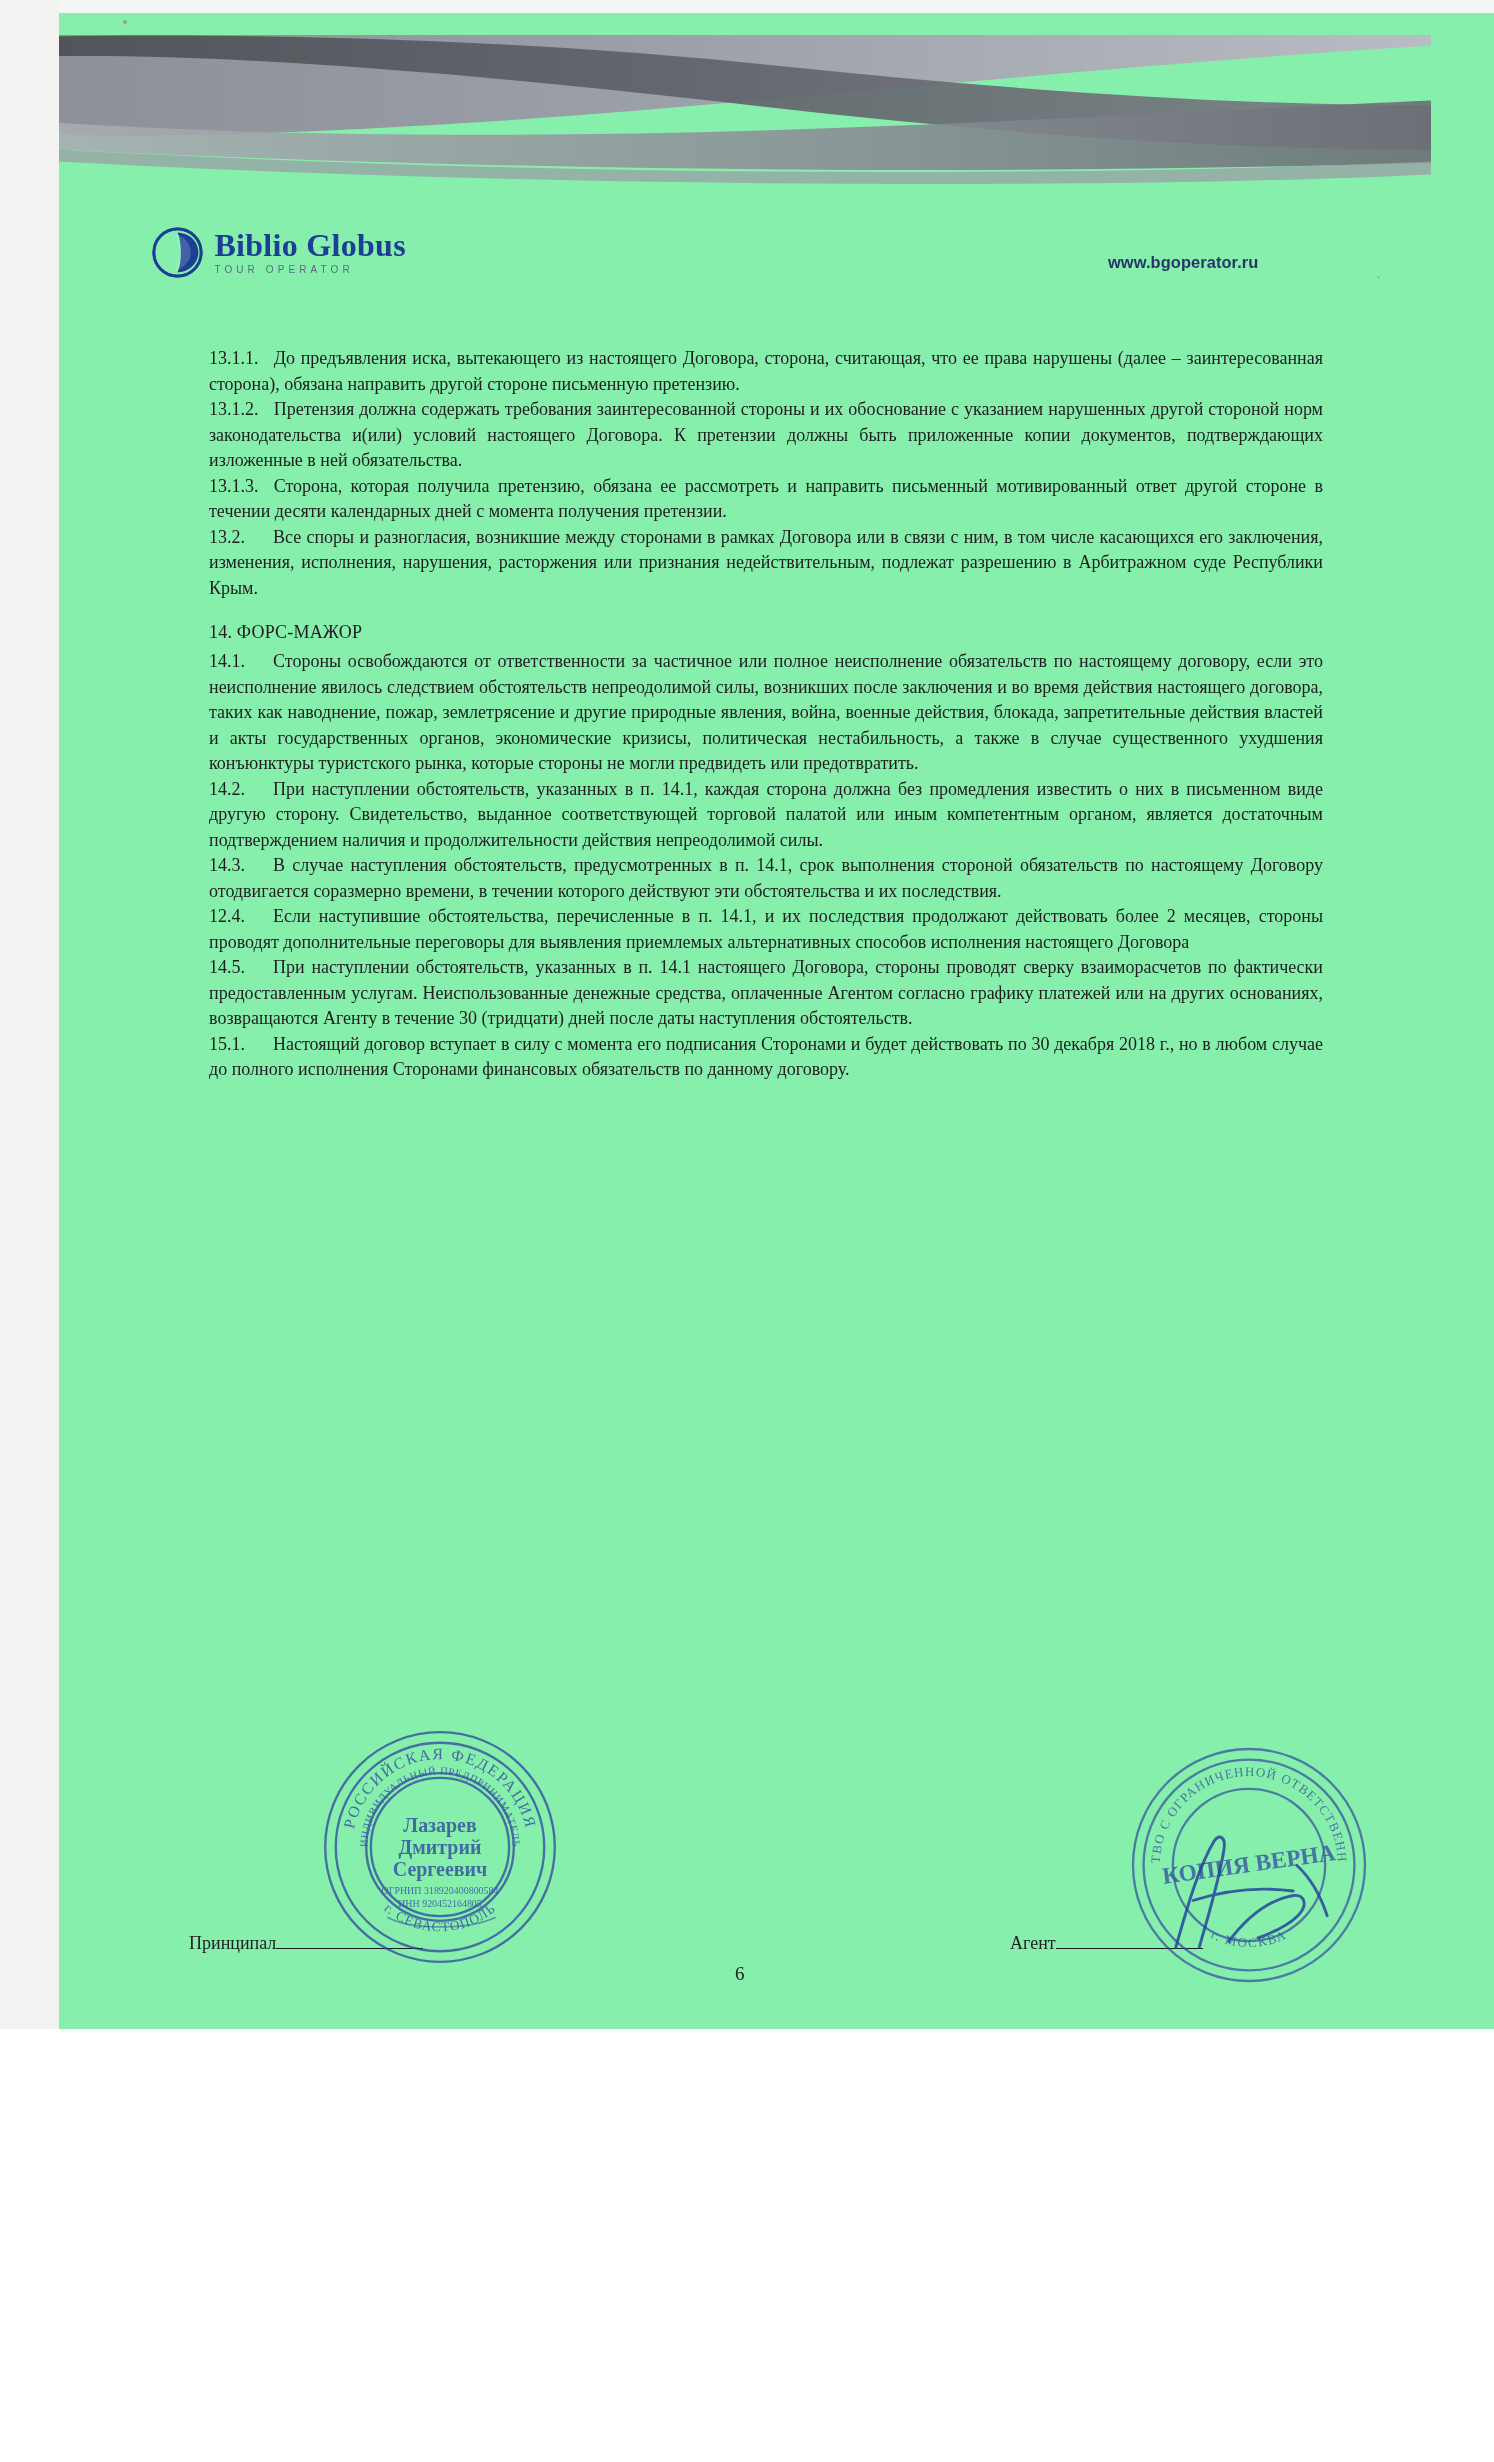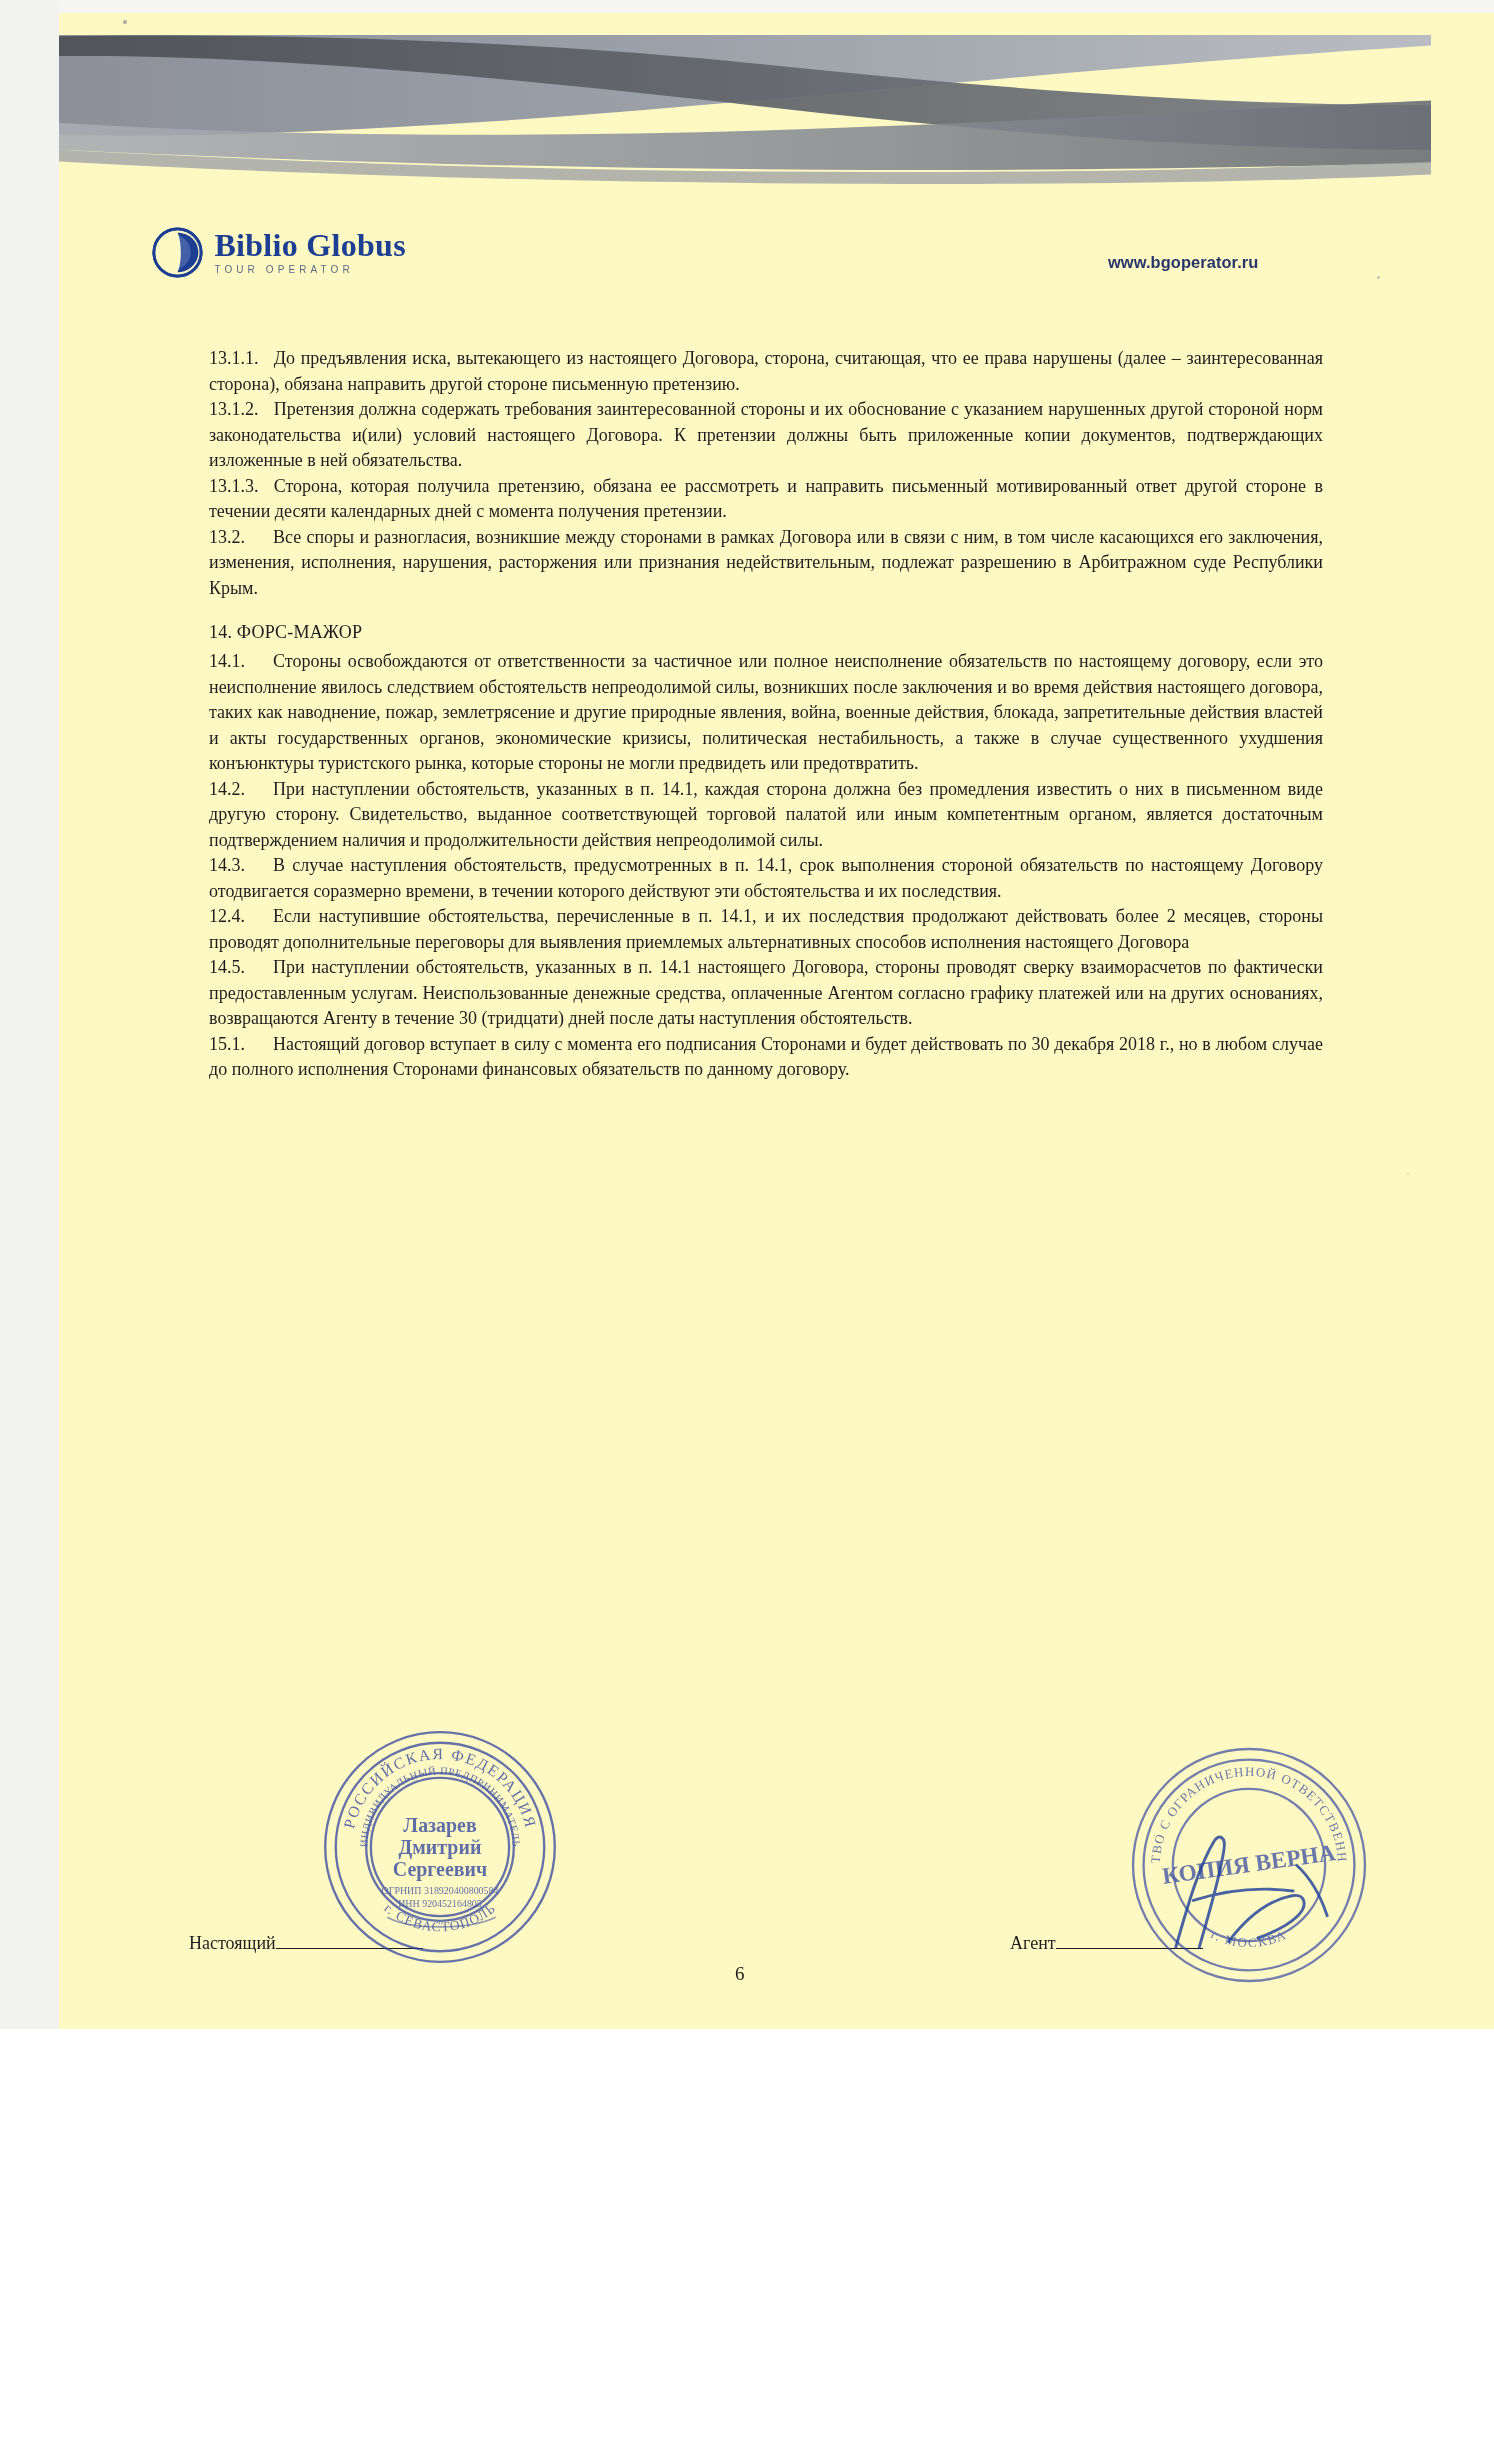--- a/index.html
+++ b/index.html
@@ -15,21 +15,21 @@
     overflow: hidden;
   }
 
   
   #page {
     position: absolute;
     left: 0;
     top: 0;
     width: 1495px;
     height: 2462px;
-    background: #fef9c3;
+    background: #86efac;
   }
 
   
   .scan-edge-left {
     position: absolute;
     left: 0; top: 0;
     width: 59px; height: 2035px;
     background: #f2f2f0;
   }
   .scan-edge-top {
@@ -327,21 +327,21 @@
 
 
     <p class="para">
       <span class="num">15.1.</span><span class="gap-m"></span><span>Настоящий договор вступает в силу с момента его подписания Сторонами и будет действовать по 30 декабря 2018 г., но в любом случае до полного исполнения Сторонами финансовых обязательств по данному договору.</span>
     </p>
 
   </div>
 
   <div id="signature-row">
     <div id="sig-principal">
-      <span>Настоящий</span><span class="sig-rule"></span>
+      <span>Принципал</span><span class="sig-rule"></span>
     </div>
     <div id="sig-agent">
       <span>Агент</span><span class="sig-rule"></span>
     </div>
   </div>
 
   <div id="page-number">6</div>
 
   <svg class="stamp" id="stamp-principal" viewBox="0 0 420 420">
     <defs>

